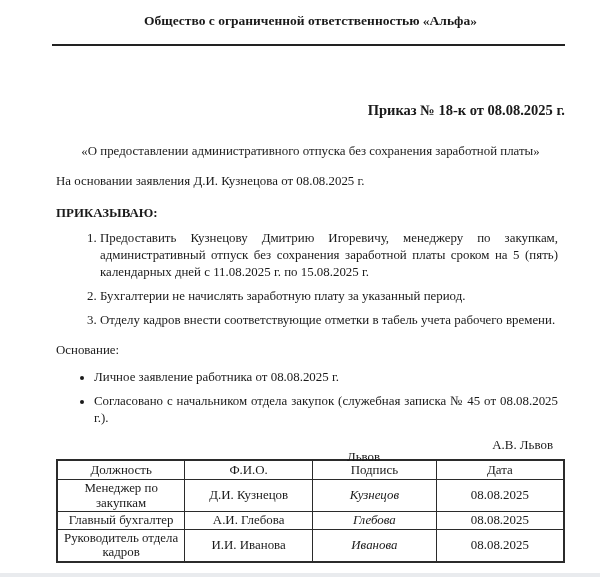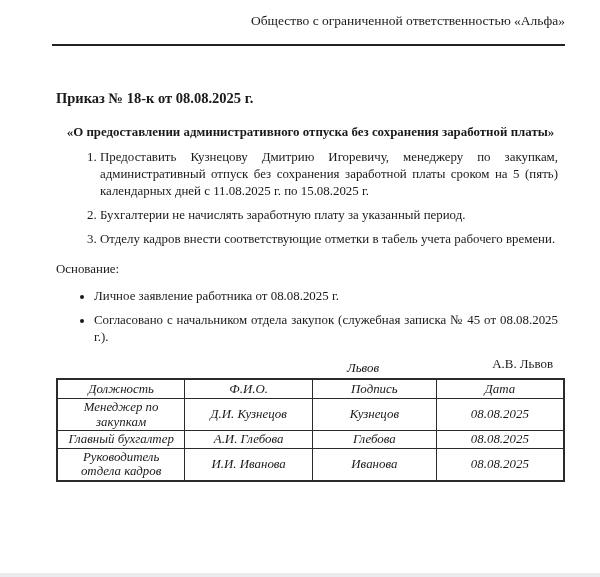--- a/index.html
+++ b/index.html
@@ -14,41 +14,41 @@
     overflow: hidden;
     font-family: "Liberation Serif", serif;
     color: #1a1a1a;
   }
   .doc {
     padding: 12px 35px 0 56px;
     font-size: 12.9px;
     line-height: 17px;
   }
   .company-title {
-    text-align: right;
-    font-weight: normal;
+    text-align: center;
+    font-weight: bold;
     font-size: 13.5px;
     line-height: 17px;
   }
   .rule {
     border: none;
     border-top: 2.5px solid #222222;
     margin: 15px 0 0 -4px;
   }
   .order-title {
-    text-align: left;
+    text-align: right;
     font-weight: bold;
     font-size: 14.5px;
     line-height: 18px;
-    margin-top: 43px;
+    margin-top: 55px;
   }
   .subject {
     text-align: center;
-    font-weight: bold;
-    margin-top: 17px;
+    font-weight: normal;
+    margin-top: 24px;
   }
   p { margin: 0; }
   .basis { margin-top: 13px; }
   .keyword { font-weight: bold; margin-top: 15px; }
   ol.order-list {
     margin: 8px 0 0 0;
     padding-left: 37px;
     text-align: justify;
   }
   .grounds-label { margin-top: 13px; }
@@ -60,22 +60,21 @@
   li { margin: 7px; }
   .sig-row {
     position: relative;
     margin-top: 10px;
     height: 17px;
   }
   .sig-pos { margin-left: 14px; }
   .sig-script {
     position: absolute;
     left: 291px;
-    top: 4px;
-    font-style: italic;
+    top: 12px;
   }
   .sig-name {
     position: absolute;
     right: 12px;
     top: 0;
   }
   .ack { margin-top: 15px; }
   table.ack-table {
     border-collapse: collapse;
     width: 100%;
@@ -83,21 +82,20 @@
     font-size: 12.9px;
     line-height: 14.5px;
     border: 2px solid #2b2b2b;
   }
   .ack-table th, .ack-table td {
     border: 1px solid #2b2b2b;
     text-align: center;
     vertical-align: middle;
     padding: 1px 4px;
     font-weight: normal;
-    font-style: italic;
   }
   .ack-table th { height: 16px; }
   .ack-table td.script { font-style: italic; }
   .ack-table col.c1 { width: 25.2%; }
   .ack-table col.c2 { width: 25.2%; }
   .ack-table col.c3 { width: 24.4%; }
   .ack-table col.c4 { width: 25.2%; }
   .bottom-strip {
     position: absolute;
     left: 0;
@@ -113,21 +111,23 @@
 <div class="doc">
 
   <div class="company-title">Общество с ограниченной ответственностью «Альфа»</div>
 
   <hr class="rule">
 
   <div class="order-title">Приказ № 18-к от 08.08.2025 г.</div>
 
   <div class="subject">«О предоставлении административного отпуска без сохранения заработной платы»</div>
 
+  <p class="basis">На основании заявления Д.И. Кузнецова от 08.08.2025 г.</p>
 
+  <p class="keyword">ПРИКАЗЫВАЮ:</p>
 
   <ol class="order-list">
     <li>Предоставить Кузнецову Дмитрию Игоревичу, менеджеру по закупкам, административный отпуск без сохранения заработной платы сроком на 5 (пять) календарных дней с 11.08.2025 г. по 15.08.2025 г.</li>
     <li>Бухгалтерии не начислять заработную плату за указанный период.</li>
     <li>Отделу кадров внести соответствующие отметки в табель учета рабочего времени.</li>
   </ol>
 
   <p class="grounds-label">Основание:</p>
 
   <ul class="grounds-list">

